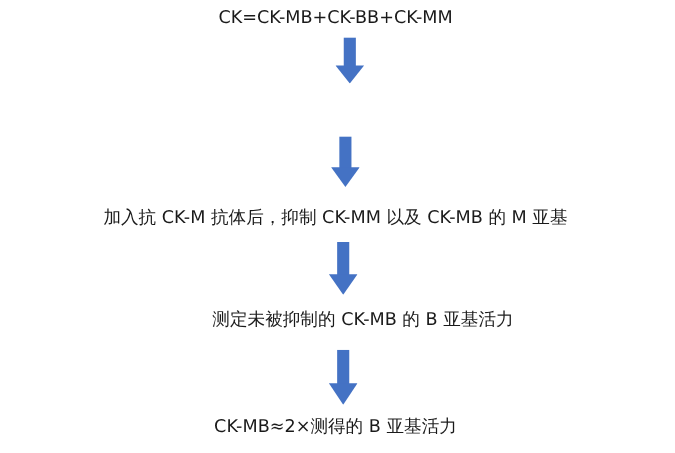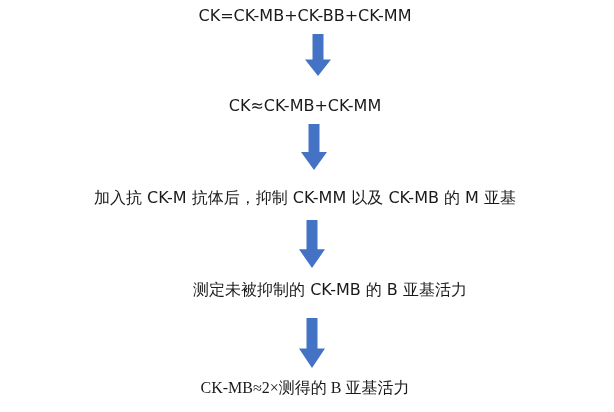--- a/index.html
+++ b/index.html
@@ -22,21 +22,21 @@
     left: 0;
     width: 100%;
     text-align: center;
     white-space: nowrap;
     line-height: 20px;
   }
   .step-1 { top: 6px; }
   .step-2 { top: 96px; }
   .step-3 { top: 188px; text-align: center; }
   .step-4 { top: 280px; margin-left: 25px; }
-  .step-5 { top: 378px; font-family: Liberation Serif, serif; }
+  .step-5 { top: 378px; }
 
   .side-note {
     position: absolute;
     left: 6px;
     top: 48px;
     white-space: nowrap;
     line-height: 20px;
   }
 
   .arrow {
@@ -54,21 +54,20 @@
 <div class="canvas">
 
   <div class="step-text step-1">CK=CK-MB+CK-BB+CK-MM</div>
 
 
   <svg class="arrow arrow-1" viewBox="0 0 26 46" preserveAspectRatio="none" fill="#4472C4">
     <rect x="7.5" y="0" width="11" height="30"></rect>
     <polygon points="0,28 26,28 13,46"></polygon>
   </svg>
 
-  <div class="step-text step-2">CK≈CK-MB+CK-MM</div>
 
   <svg class="arrow arrow-2" viewBox="0 0 26 46" preserveAspectRatio="none" fill="#4472C4">
     <rect x="7.5" y="0" width="11" height="30"></rect>
     <polygon points="0,28 26,28 13,46"></polygon>
   </svg>
 
   <div class="step-text step-3">加入抗 CK-M 抗体后，抑制 CK-MM  以及  CK-MB 的 M 亚基</div>
 
   <svg class="arrow arrow-3" viewBox="0 0 26 46" preserveAspectRatio="none" fill="#4472C4">
     <rect x="7.5" y="0" width="11" height="30"></rect>

